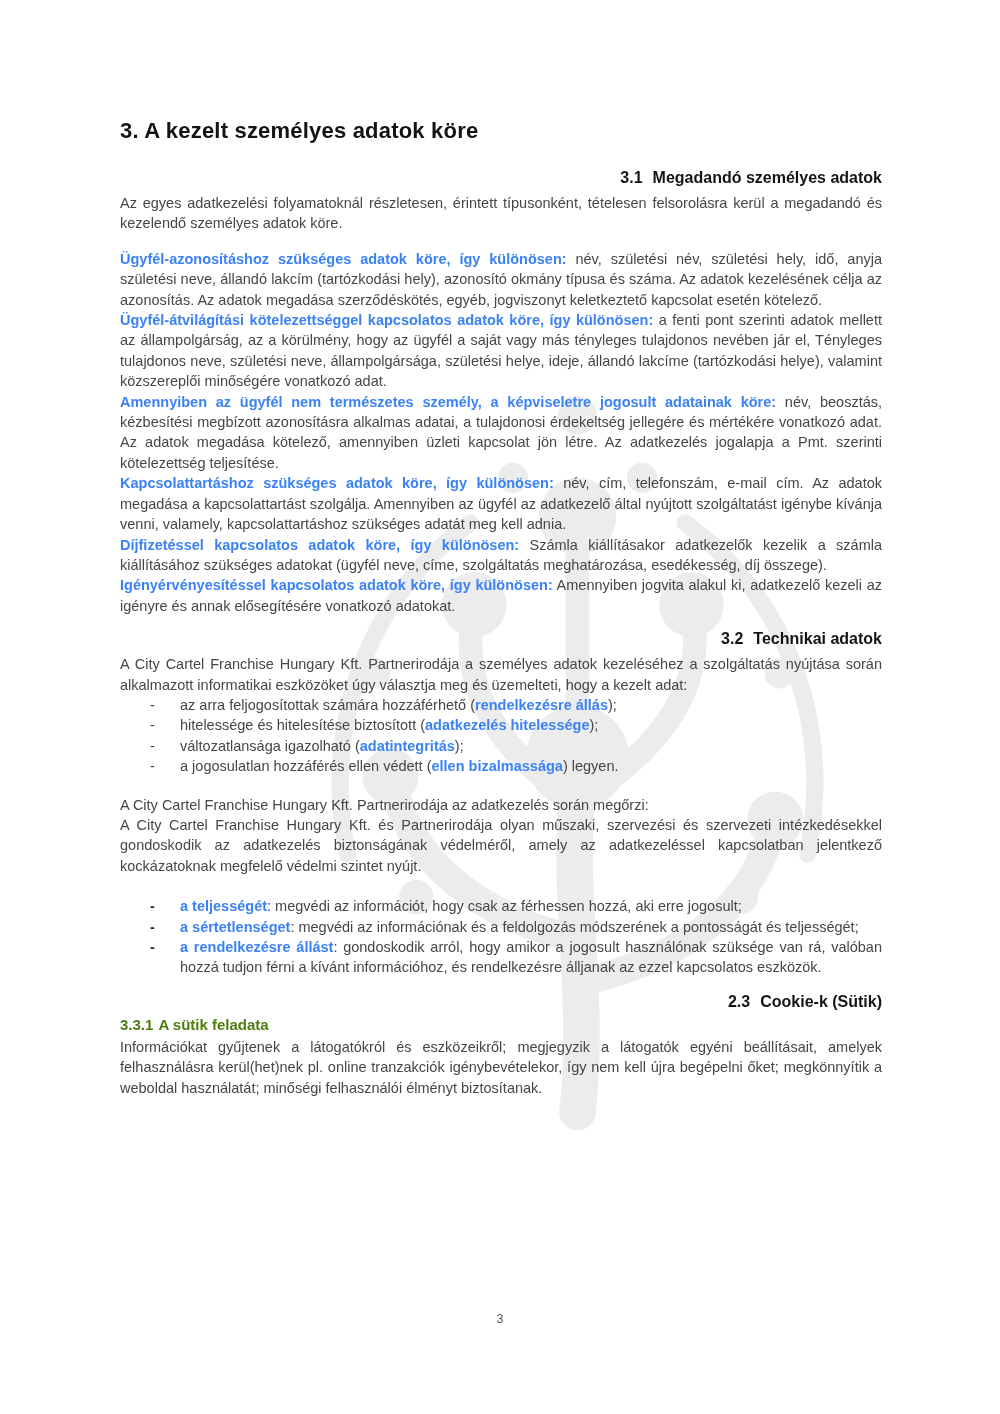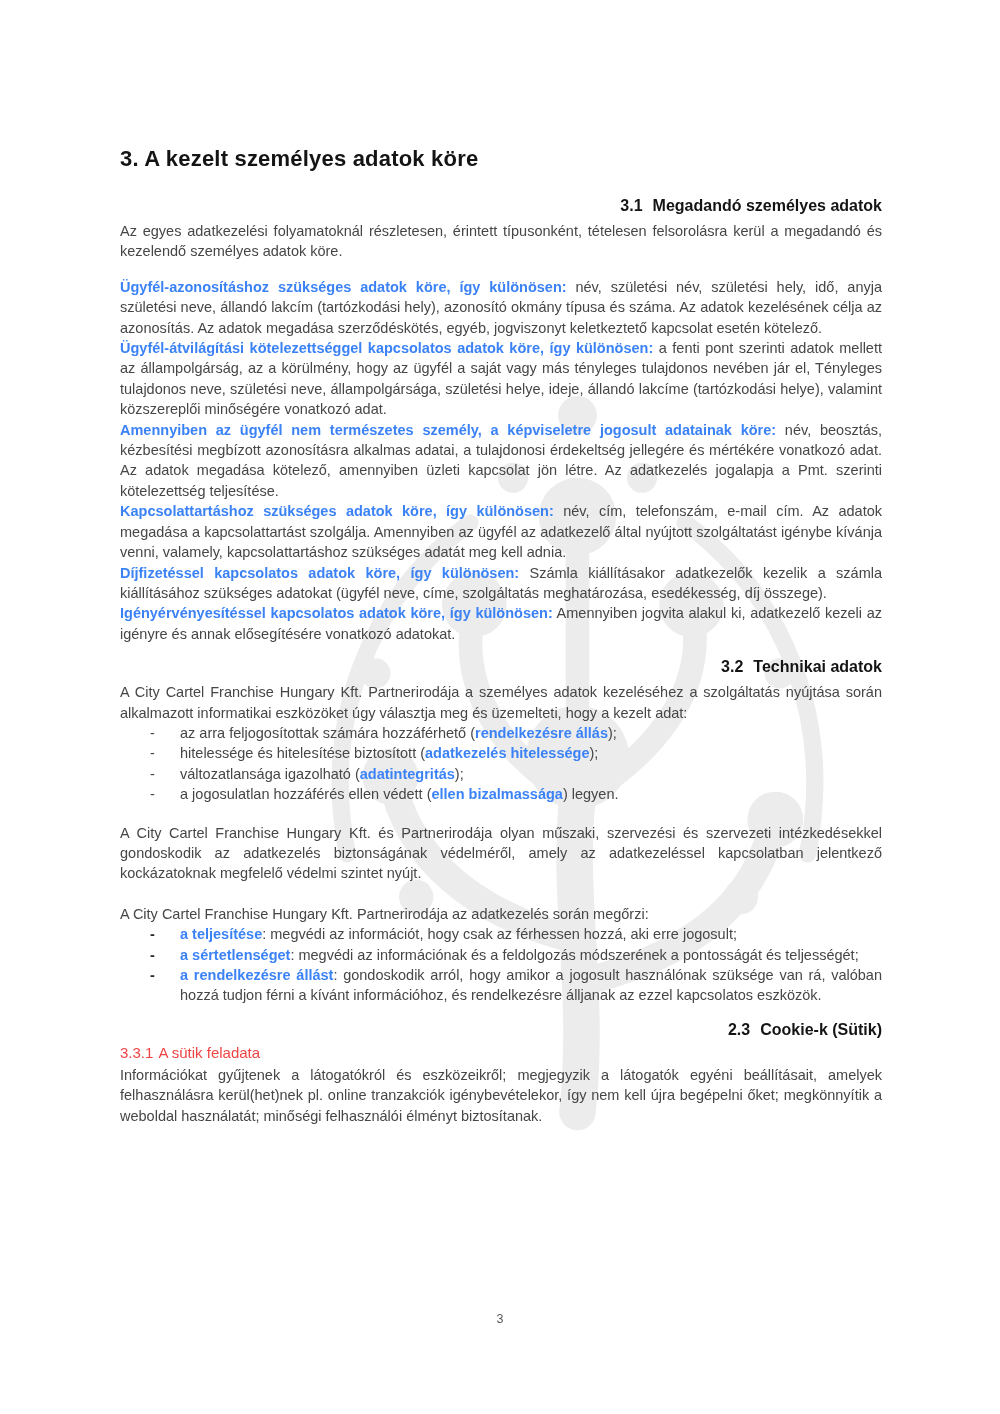--- a/index.html
+++ b/index.html
@@ -15,43 +15,42 @@
     position: absolute;
     left: 255px; top: 295px;
     width: 645px; height: 860px;
     z-index: 0;
   }
   .content {
     position: absolute;
     left: 120px; top: 119px;
     width: 762px;
     z-index: 1;
-    margin-top: 28px;
   }
   h1.doc-title {
     font-size: 22px; line-height: 24px;
     font-weight: bold;
     color: #141414;
     letter-spacing: 0.2px;
     margin: 0 0 25px 0;
   }
   h2.sec-head {
     font-size: 16px; line-height: 20px;
     font-weight: bold;
     color: #141414;
     margin: 0 0 5px 0;
     text-align: right;
   }
   h2.sec-head .hnum { margin-right: 10px; }
   h2.mt32 { margin-top: 13px; }
   h2.mt33 { margin-top: 0; margin-bottom: 4px; }
   h3.sub-head {
     font-size: 15px; line-height: 18px;
-    font-weight: normal;
-    color: #ef4444;
+    font-weight: bold;
+    color: #4d7c0f;
     margin: 0 0 3px 0;
   }
   h3.sub-head .hnum { margin-right: 5px; }
   p.body {
     font-size: 14.5px;
     line-height: 20.4px;
     text-align: justify;
     margin: 0;
   }
   p.body strong, .bullet strong { color: #3b82f6; font-weight: bold; }
@@ -147,28 +146,28 @@
         <span class="dash">-</span>
         <span class="btext"><span>változatlansága igazolható (</span><strong>adatintegritás</strong><span>);</span></span>
       </div>
       <div class="bullet">
         <span class="dash">-</span>
         <span class="btext"><span>a jogosulatlan hozzáférés ellen védett (</span><strong>ellen bizalmassága</strong><span>) legyen.</span></span>
       </div>
     </div>
 
 
+    <p class="body">A City Cartel Franchise Hungary Kft. Partnerirodája az adatkezelés során megőrzi:</p>
+
     <p class="body gap20">A City Cartel Franchise Hungary Kft. és Partnerirodája olyan műszaki, szervezési és szervezeti intézkedésekkel gondoskodik az adatkezelés biztonságának védelméről, amely az adatkezeléssel kapcsolatban jelentkező kockázatoknak megfelelő védelmi szintet nyújt.</p>
-
-    <p class="body">A City Cartel Franchise Hungary Kft. Partnerirodája az adatkezelés során megőrzi:</p>
 
     <div class="bullets2">
       <div class="bullet b-bold">
         <span class="dash">-</span>
-        <span class="btext"><strong>a teljesítése</strong><span>: megvédi az információt, hogy csak az férhessen hozzá, aki erre jogosult;</span></span>
+        <span class="btext"><strong>a teljességét</strong><span>: megvédi az információt, hogy csak az férhessen hozzá, aki erre jogosult;</span></span>
       </div>
       <div class="bullet b-bold">
         <span class="dash">-</span>
         <span class="btext"><strong>a sértetlenséget</strong><span>: megvédi az információnak és a feldolgozás módszerének a pontosságát és teljességét;</span></span>
       </div>
       <div class="bullet b-bold">
         <span class="dash">-</span>
         <span class="btext"><strong>a rendelkezésre állást</strong><span>: gondoskodik arról, hogy amikor a jogosult használónak szüksége van rá, valóban hozzá tudjon férni a kívánt információhoz, és rendelkezésre álljanak az ezzel kapcsolatos eszközök.</span></span>
       </div>
     </div>

